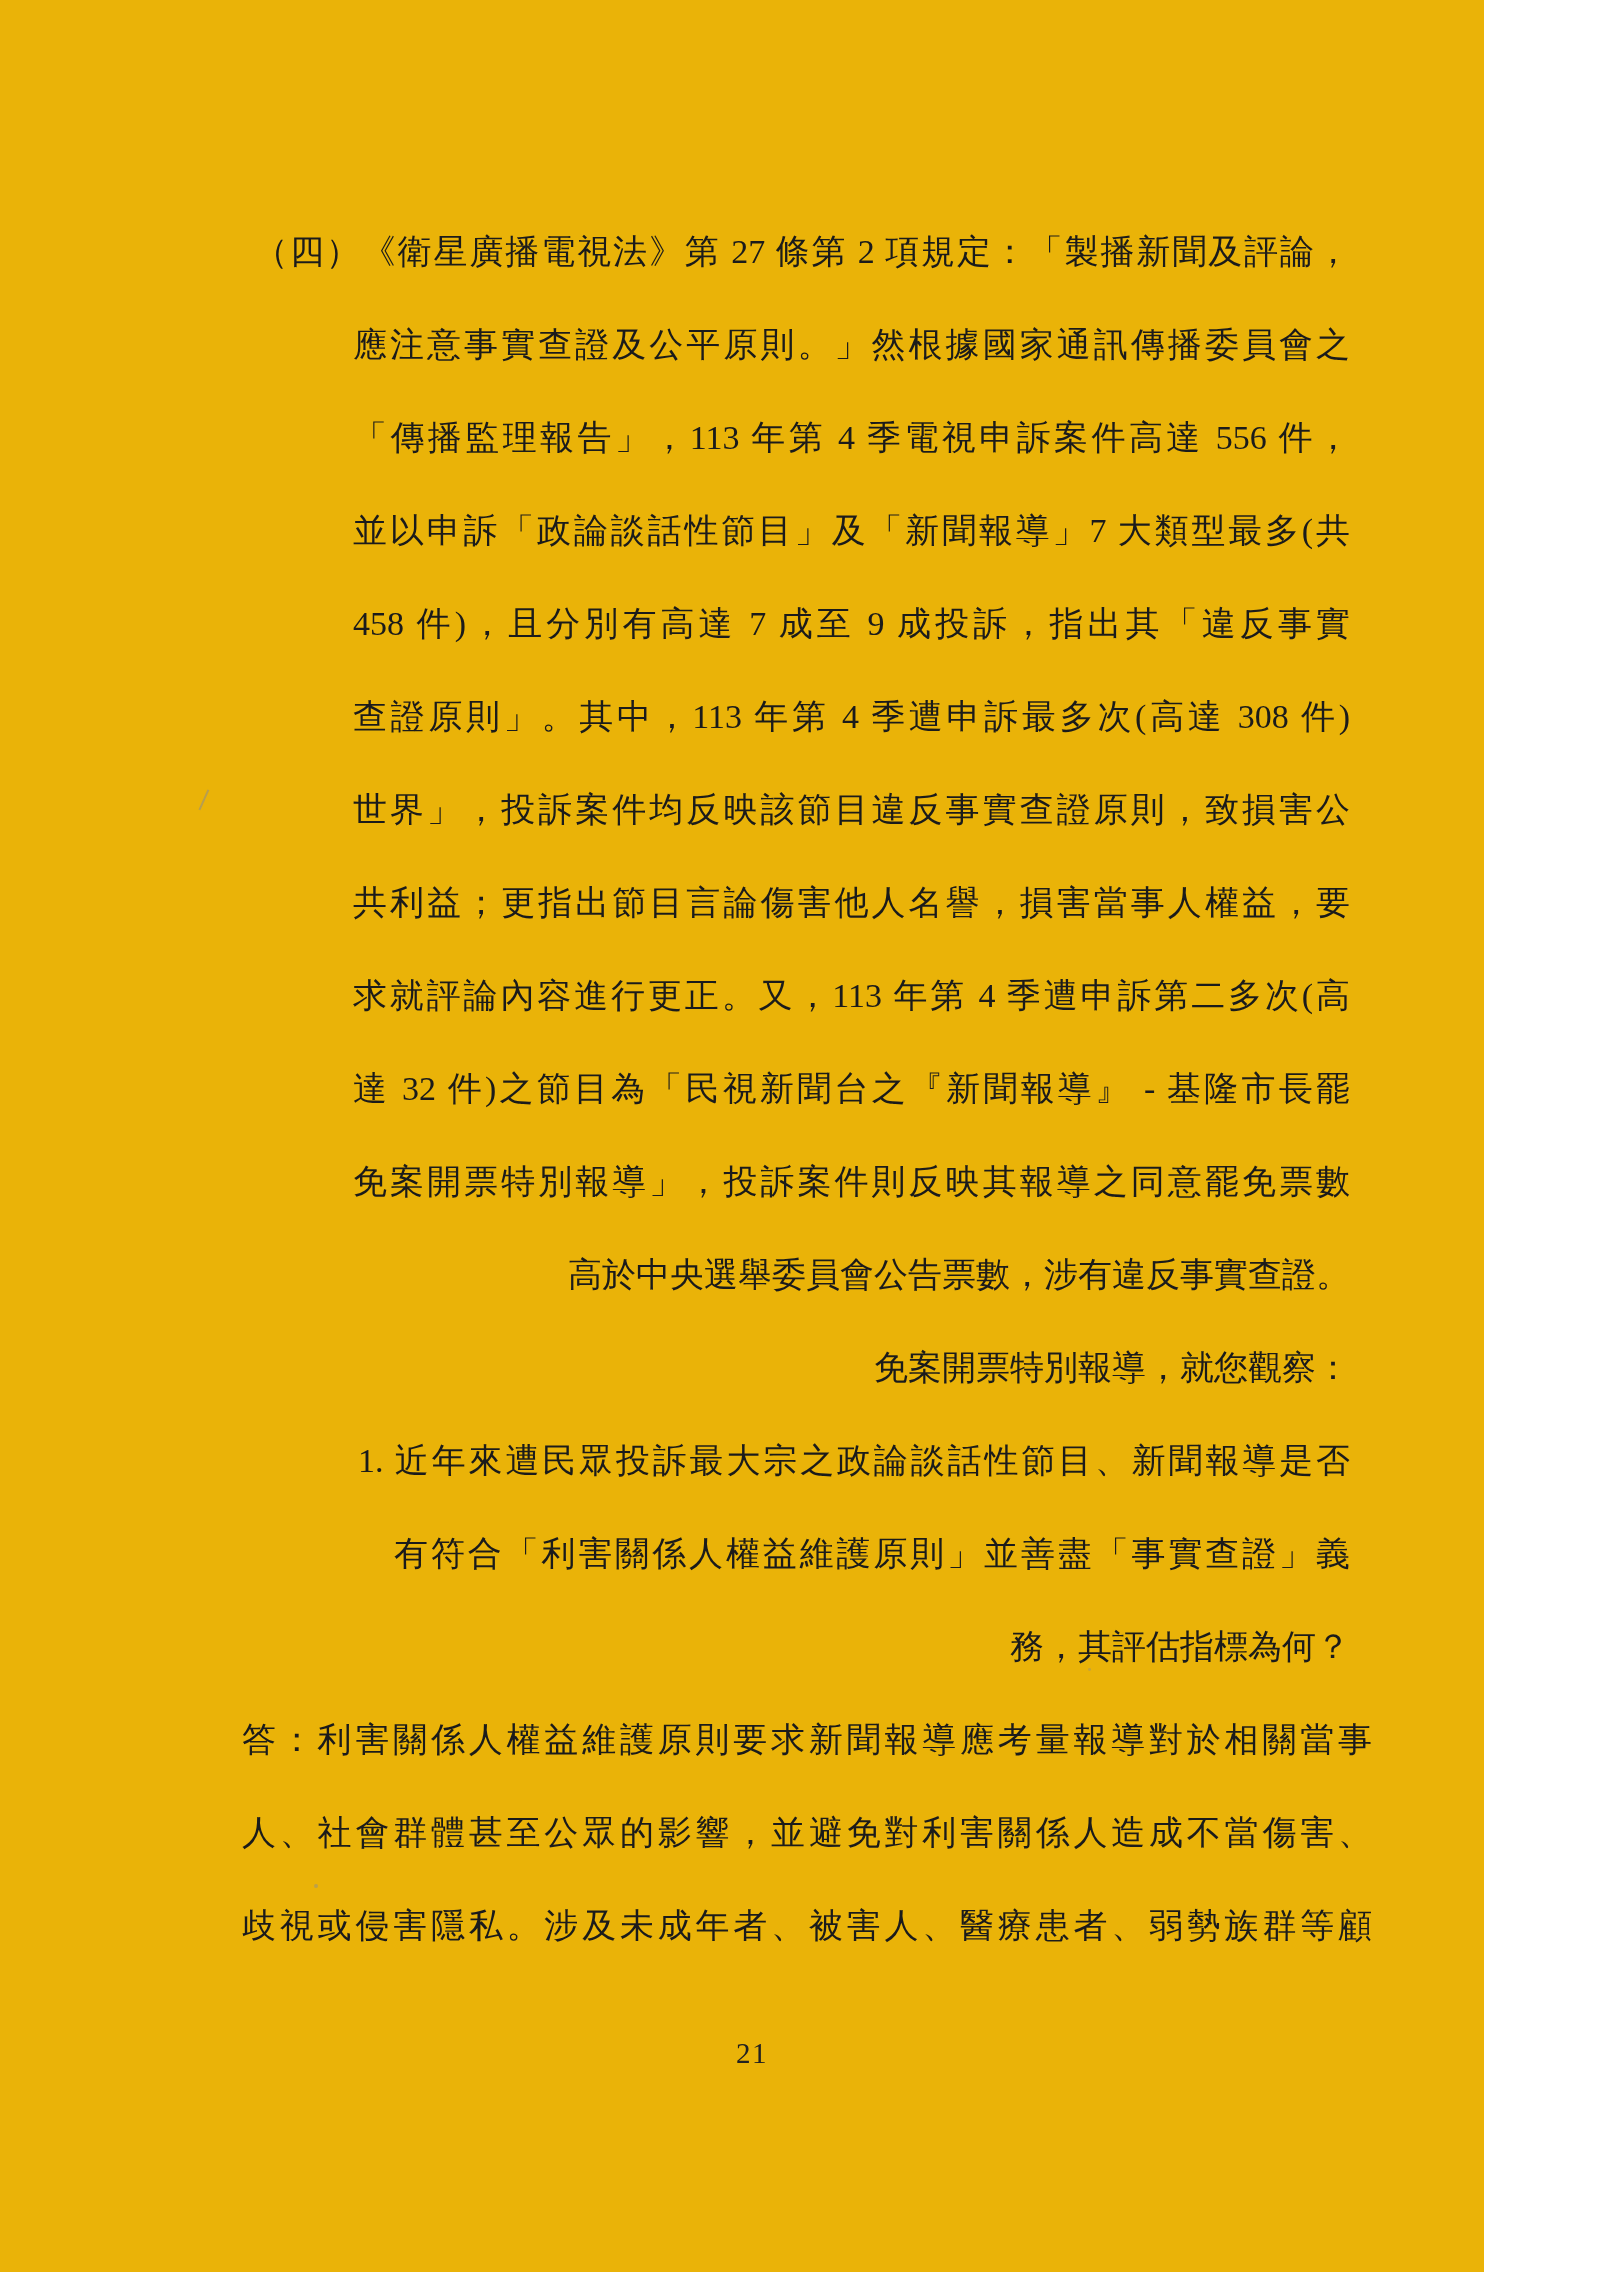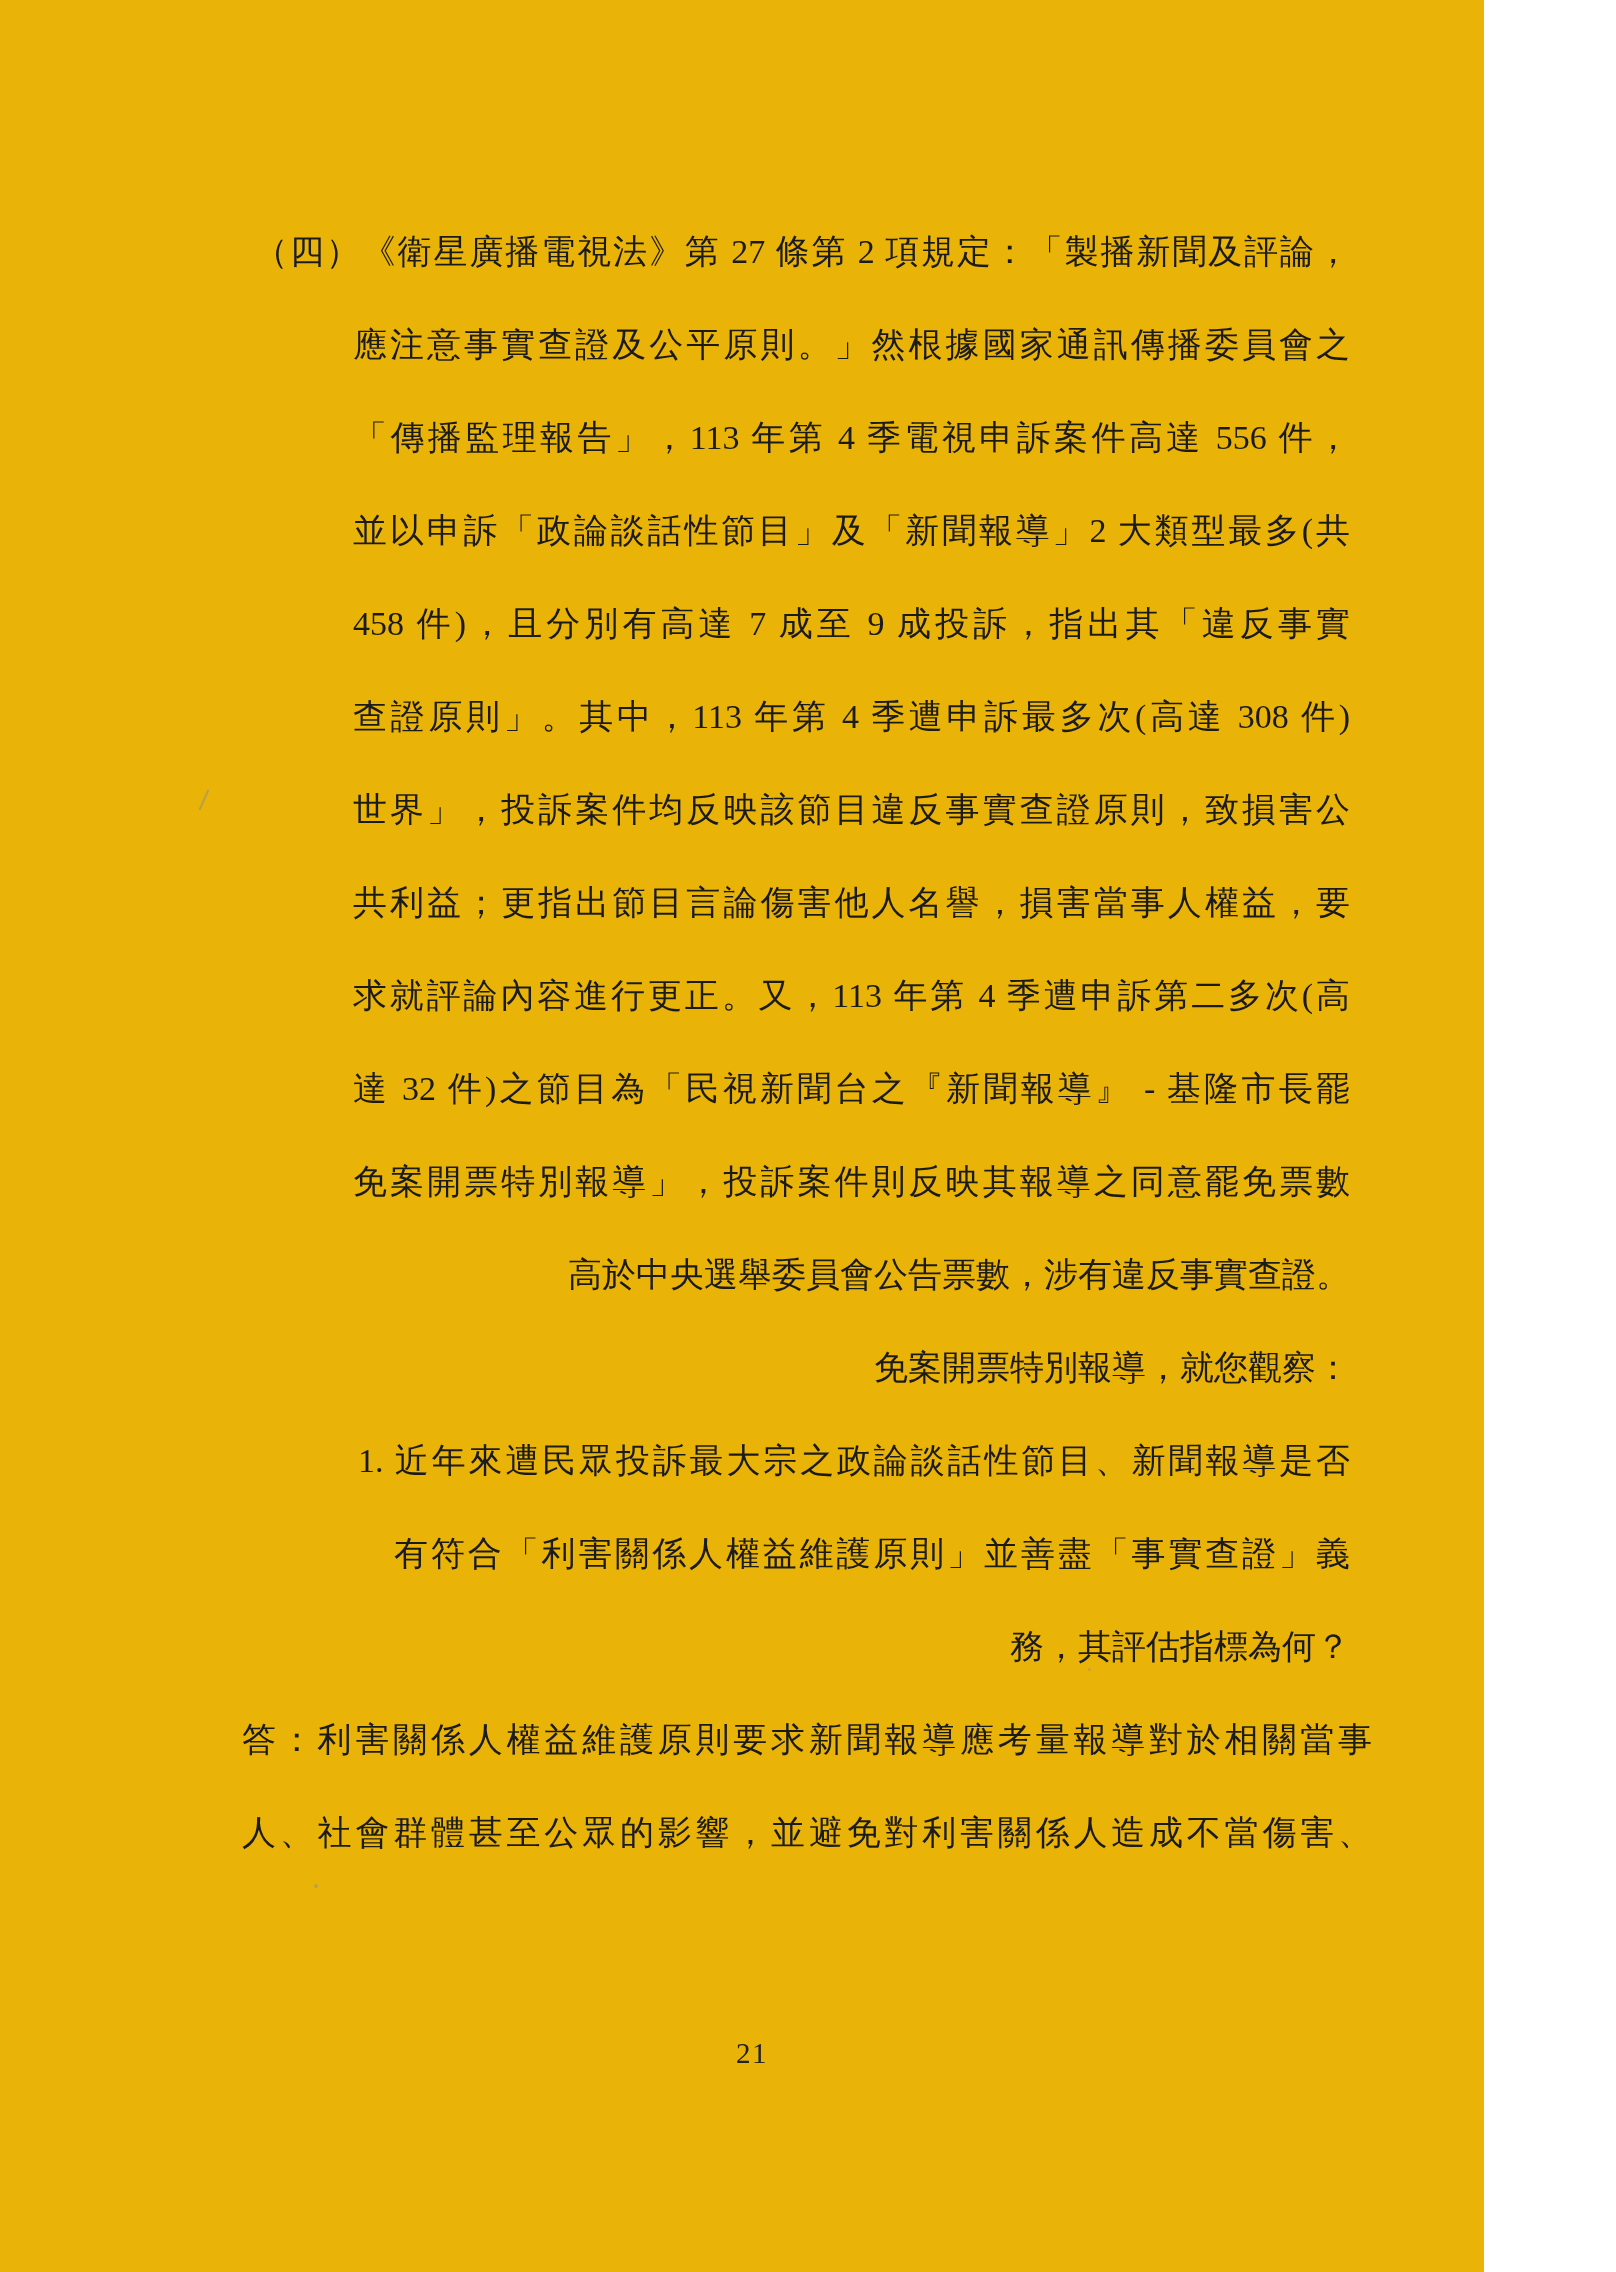--- a/index.html
+++ b/index.html
@@ -78,35 +78,36 @@
   }
 </style>
 </head>
 <body>
 
 <div class="page">
   <div class="text-flow">
       <div class="line item-first justify">（四）《衛星廣播電視法》第 27 條第 2 項規定：「製播新聞及評論，</div>
       <div class="line item-cont justify">應注意事實查證及公平原則。」然根據國家通訊傳播委員會之</div>
       <div class="line item-cont justify">「傳播監理報告」，113 年第 4 季電視申訴案件高達 556 件，</div>
-      <div class="line item-cont justify">並以申訴「政論談話性節目」及「新聞報導」2 大類型最多(共</div>
+      <div class="line item-cont justify">並以申訴「政論談話性節目」及「新聞報導」7 大類型最多(共</div>
       <div class="line item-cont justify">458 件)，且分別有高達 7 成至 9 成投訴，指出其「違反事實</div>
       <div class="line item-cont justify">查證原則」。其中，113 年第 4 季遭申訴最多次(高達 308 件)</div>
       <div class="line item-cont justify">世界」，投訴案件均反映該節目違反事實查證原則，致損害公</div>
       <div class="line item-cont justify">共利益；更指出節目言論傷害他人名譽，損害當事人權益，要</div>
       <div class="line item-cont justify">求就評論內容進行更正。又，113 年第 4 季遭申訴第二多次(高</div>
       <div class="line item-cont justify">達 32 件)之節目為「民視新聞台之『新聞報導』 - 基隆市長罷</div>
       <div class="line item-cont justify">免案開票特別報導」，投訴案件則反映其報導之同意罷免票數</div>
       <div class="line item-cont">高於中央選舉委員會公告票數，涉有違反事實查證。</div>
       <div class="line prompt">免案開票特別報導，就您觀察：</div>
       <div class="line question-first justify">1. 近年來遭民眾投訴最大宗之政論談話性節目、新聞報導是否</div>
       <div class="line question-cont justify">有符合「利害關係人權益維護原則」並善盡「事實查證」義</div>
       <div class="line question-cont">務，其評估指標為何？</div>
       <div class="line answer justify">答：利害關係人權益維護原則要求新聞報導應考量報導對於相關當事</div>
       <div class="line answer justify">人、社會群體甚至公眾的影響，並避免對利害關係人造成不當傷害、</div>
+      <div class="line answer justify">歧視或侵害隱私。涉及未成年者、被害人、醫療患者、弱勢族群等顧</div>
     </div>
 
   <div class="page-number">21</div>
 
   <div class="scan-mark mark-slash"></div>
   <div class="scan-mark mark-dot1"></div>
   <div class="scan-mark mark-dot2"></div>
 </div>
 
 

